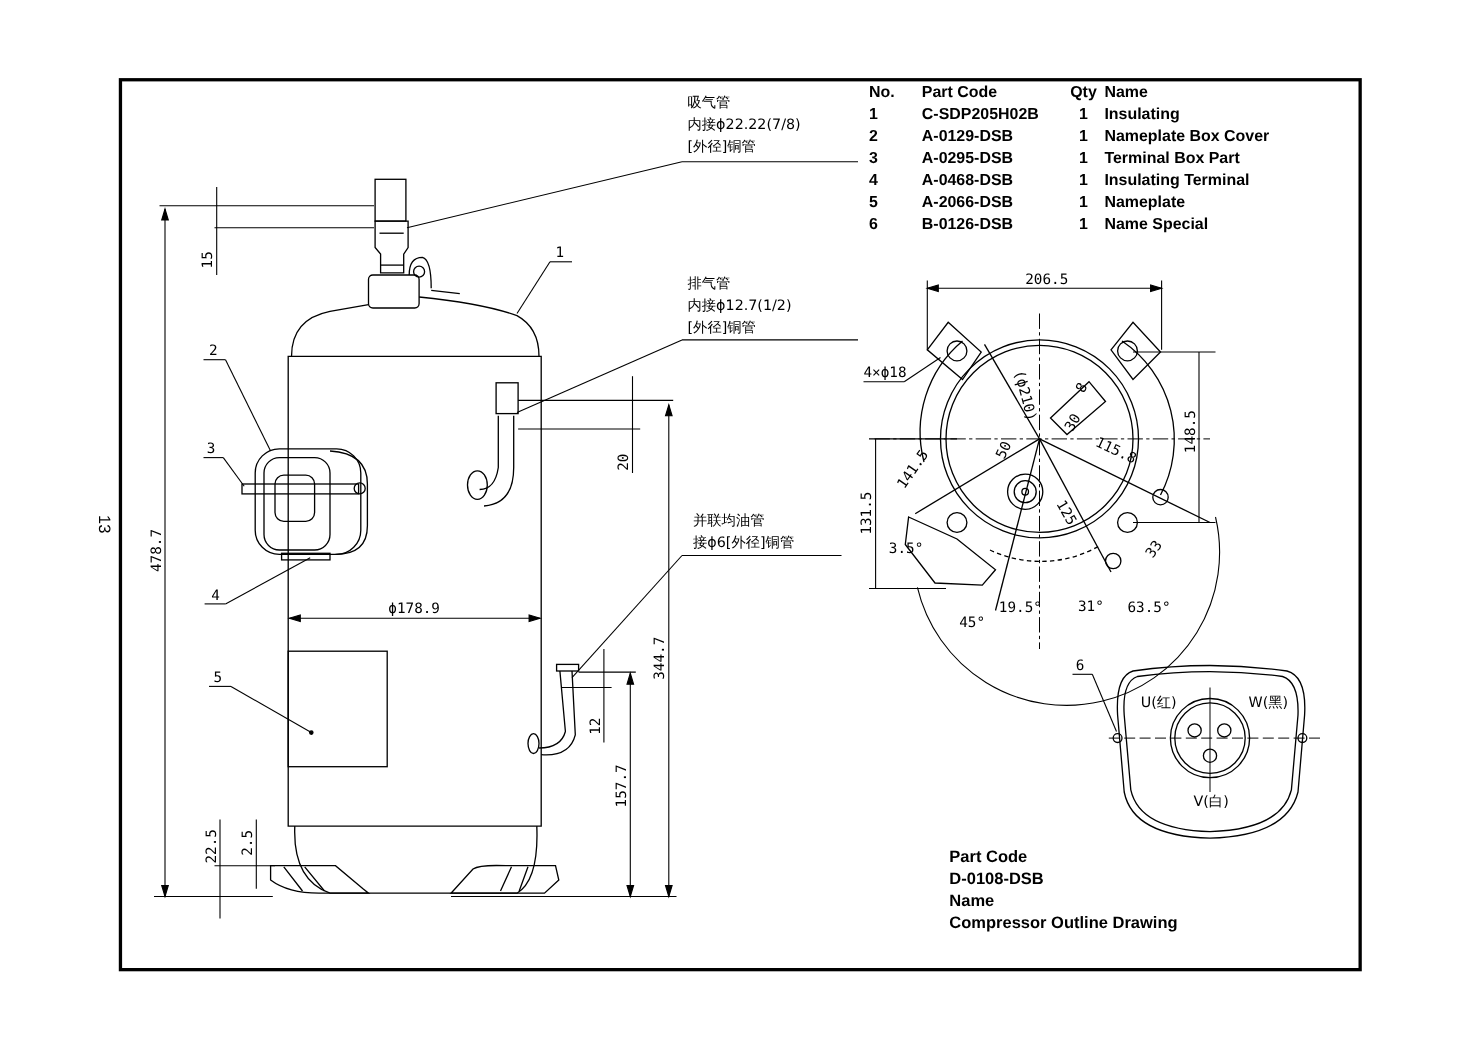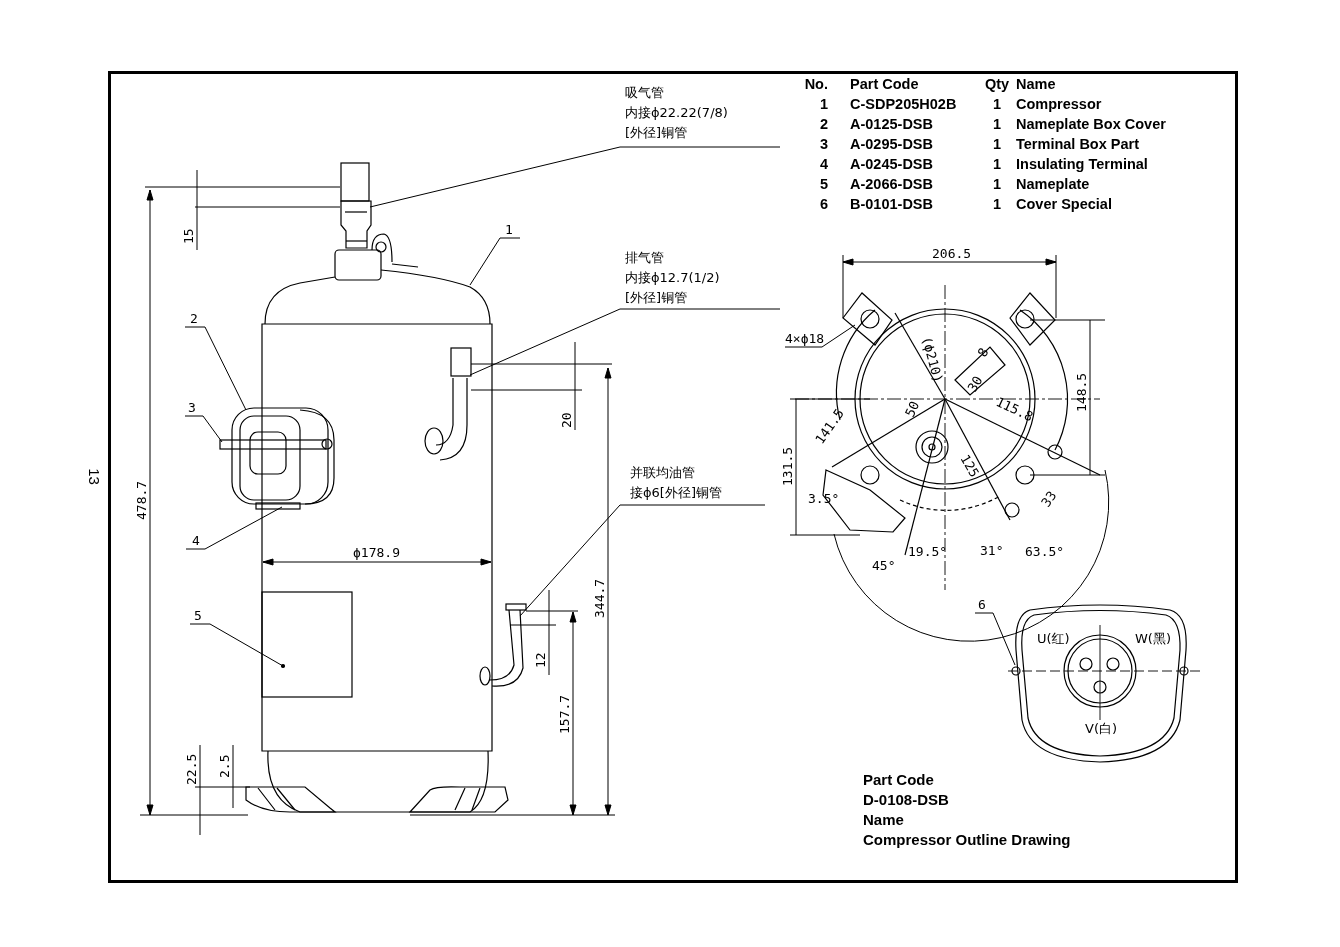--- a/index.html
+++ b/index.html
@@ -6,21 +6,21 @@
   body { width:1340px; height:947px; position:relative; overflow:hidden; font-family:"Liberation Sans", sans-serif; color:#000; }
   .frame { position:absolute; left:108px; top:71px; width:1124px; height:806px; border:3px solid #000; box-sizing:content-box; }
   .page-num { position:absolute; left:86px; top:468px; font-size:15px; transform:rotate(90deg); transform-origin:center; font-family:"Liberation Sans", sans-serif; }
   svg.drawing { position:absolute; left:0; top:0; width:1340px; height:947px; }
   svg text { font-family:"DejaVu Sans Mono", monospace; fill:#000; }
   .dim { font-size:13px; }
   .lbl { font-size:13px; }
   .cn { font-size:13px; font-family:"DejaVu Sans", sans-serif; }
   .parts { position:absolute; left:790px; top:74px; font-size:14.5px; font-weight:bold; border-collapse:collapse; }
   .parts td, .parts th { padding:0 0 0 0; height:20px; line-height:20px; text-align:left; font-weight:bold; white-space:nowrap; }
-  .parts .c-no { width:38px; text-align:right; padding-right:22px; }
+  .parts .c-no { width:38px; padding-right:10px; }
   .parts .c-code { width:128px; }
   .parts .c-qty { width:38px; text-align:center; }
   .titleblock { position:absolute; left:863px; top:770px; font-size:15px; font-weight:bold; line-height:20px; }
 </style>
 </head>
 <body>
 
 <div class="frame"></div>
 <div class="page-num">13</div>
 
@@ -244,51 +244,51 @@
       <th class="c-code">Part  Code</th>
       <th class="c-qty">Qty</th>
       <th>Name</th>
     </tr>
   </thead>
   <tbody>
     <tr>
         <td class="c-no">1</td>
         <td class="c-code">C-SDP205H02B</td>
         <td class="c-qty">1</td>
-        <td>Compressor</td>
+        <td>Insulating</td>
       </tr>
     <tr>
         <td class="c-no">2</td>
-        <td class="c-code">A-0125-DSB</td>
+        <td class="c-code">A-0129-DSB</td>
         <td class="c-qty">1</td>
         <td>Nameplate Box Cover</td>
       </tr>
     <tr>
         <td class="c-no">3</td>
         <td class="c-code">A-0295-DSB</td>
         <td class="c-qty">1</td>
         <td>Terminal Box Part</td>
       </tr>
     <tr>
         <td class="c-no">4</td>
-        <td class="c-code">A-0245-DSB</td>
+        <td class="c-code">A-0468-DSB</td>
         <td class="c-qty">1</td>
         <td>Insulating  Terminal</td>
       </tr>
     <tr>
         <td class="c-no">5</td>
         <td class="c-code">A-2066-DSB</td>
         <td class="c-qty">1</td>
         <td>Nameplate</td>
       </tr>
     <tr>
         <td class="c-no">6</td>
-        <td class="c-code">B-0101-DSB</td>
-        <td class="c-qty">1</td>
-        <td>Cover Special</td>
+        <td class="c-code">B-0126-DSB</td>
+        <td class="c-qty">1</td>
+        <td>Name Special</td>
       </tr>
   </tbody>
 </table>
 
 <div class="titleblock">
   <div>Part  Code</div>
   <div>D-0108-DSB</div>
   <div>Name</div>
   <div>Compressor  Outline  Drawing</div>
 </div>

